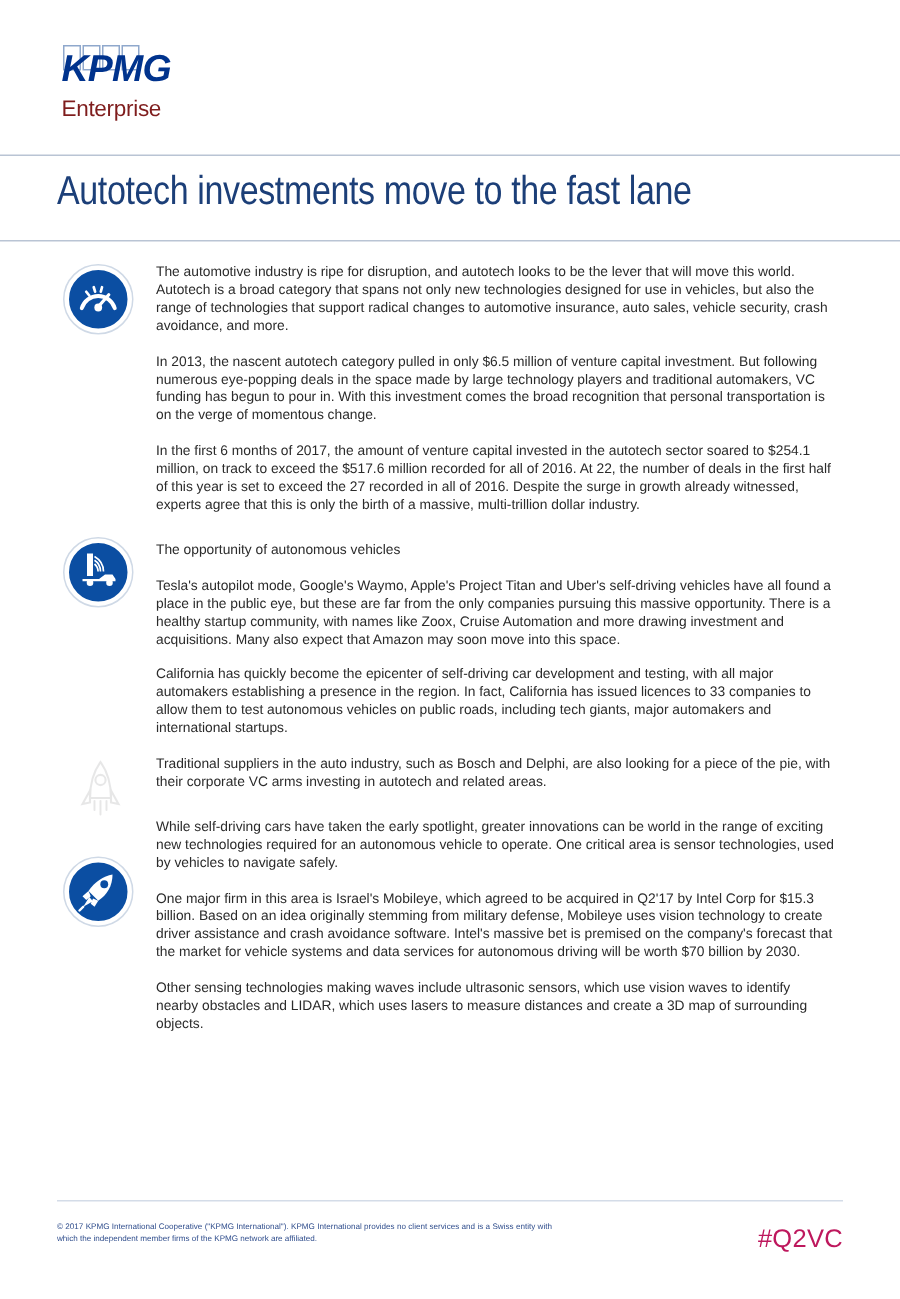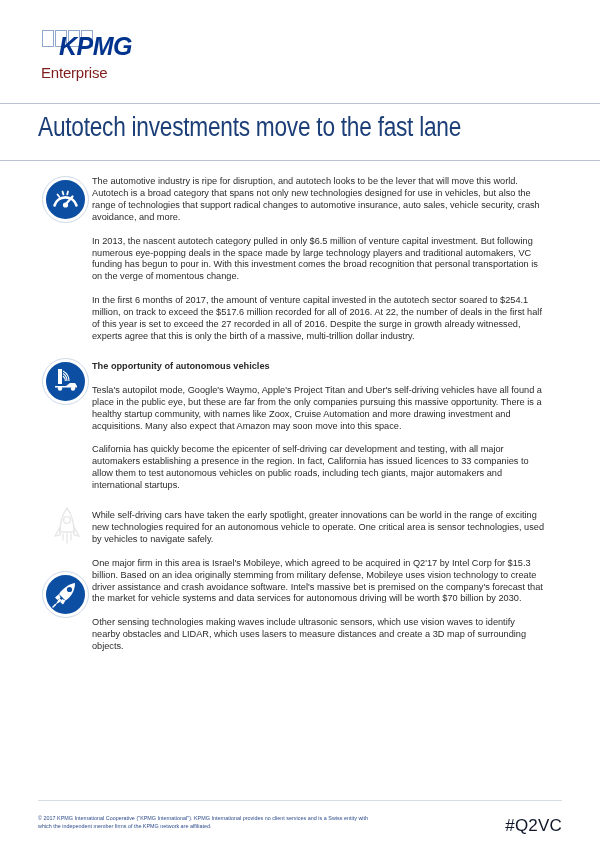--- a/index.html
+++ b/index.html
@@ -45,21 +45,20 @@
   .logo-kpmg {
     font-family: "Liberation Sans", sans-serif;
     font-weight: bold;
     font-style: italic;
     font-size: 25px;
     letter-spacing: -0.5px;
     color: #00338d;
     line-height: 1;
     margin-top: -13px;
     margin-left: 1px;
-    text-align: center;
   }
   .logo-enterprise {
     font-family: "Liberation Sans", sans-serif;
     font-size: 15px;
     font-weight: normal;
     color: #7f1d1d;
     margin-top: 5px;
     margin-left: 1px;
     letter-spacing: -0.2px;
   }
@@ -92,36 +91,36 @@
     left: 0px;
     top: 160px;
     width: 600px;
     height: 1px;
     background: #b9c4d4;
   }
 
   
   .content {
     position: absolute;
-    left: 92px;
+    left: 104px;
     top: 176px;
     width: 452px;
   }
   .content p {
     margin: 0 0 12px 0;
     font-size: 9.2px;
     line-height: 11.9px;
     color: #2b2b2b;
     text-align: left;
   }
   .section-head {
     margin: 0 0 1px 0;
     font-size: 9.4px;
     line-height: 12px;
-    font-weight: bold;
+    font-weight: normal;
     color: #00a3a1;
   }
   .spacer-sm { height: 6px; }
 
   
   .icon-circle {
     position: absolute;
     width: 43px;
     height: 43px;
     border-radius: 50%;
@@ -162,21 +161,21 @@
     font-size: 5.4px;
     line-height: 8.4px;
     color: #2f4d8c;
     text-align: justify;
   }
   .footer-hashtag {
     position: absolute;
     right: 38px;
     top: 816px;
     font-size: 17px;
-    color: #0f172a;
+    color: #be185d;
     letter-spacing: 0.2px;
   }
 </style>
 </head>
 <body>
 
 <div class="page">
 
   <div class="logo-block">
     <div class="logo-squares">
@@ -249,20 +248,21 @@
 
     <p>The automotive industry is ripe for disruption, and autotech looks to be the lever that will move this world. Autotech is a broad category that spans not only new technologies designed for use in vehicles, but also the range of technologies that support radical changes to automotive insurance, auto sales, vehicle security, crash avoidance, and more.</p>
     <p>In 2013, the nascent autotech category pulled in only $6.5 million of venture capital investment. But following numerous eye-popping deals in the space made by large technology players and traditional automakers, VC funding has begun to pour in. With this investment comes the broad recognition that personal transportation is on the verge of momentous change.</p>
     <p>In the first 6 months of 2017, the amount of venture capital invested in the autotech sector soared to $254.1 million, on track to exceed the $517.6 million recorded for all of 2016. At 22, the number of deals in the first half of this year is set to exceed the 27 recorded in all of 2016. Despite the surge in growth already witnessed, experts agree that this is only the birth of a massive, multi-trillion dollar industry.</p>
 
     <div class="spacer-sm"></div>
 
     <p class="section-head">The opportunity of autonomous vehicles</p>
     <p>Tesla's autopilot mode, Google's Waymo, Apple's Project Titan and Uber's self-driving vehicles have all found a place in the public eye, but these are far from the only companies pursuing this massive opportunity. There is a healthy startup community, with names like Zoox, Cruise Automation and more drawing investment and acquisitions. Many also expect that Amazon may soon move into this space.</p>
     <p>California has quickly become the epicenter of self-driving car development and testing, with all major automakers establishing a presence in the region. In fact, California has issued licences to 33 companies to allow them to test autonomous vehicles on public roads, including tech giants, major automakers and international startups.</p>
+    <p>Traditional suppliers in the auto industry, such as Bosch and Delphi, are also looking for a piece of the pie, with their corporate VC arms investing in autotech and related areas.</p>
 
     <div class="spacer-sm"></div>
 
     <p>While self-driving cars have taken the early spotlight, greater innovations can be world in the range of exciting new technologies required for an autonomous vehicle to operate. One critical area is sensor technologies, used by vehicles to navigate safely.</p>
     <p>One major firm in this area is Israel's Mobileye, which agreed to be acquired in Q2'17 by Intel Corp for $15.3 billion. Based on an idea originally stemming from military defense, Mobileye uses vision technology to create driver assistance and crash avoidance software. Intel's massive bet is premised on the company's forecast that the market for vehicle systems and data services for autonomous driving will be worth $70 billion by 2030.</p>
     <p>Other sensing technologies making waves include ultrasonic sensors, which use vision waves to identify nearby obstacles and LIDAR, which uses lasers to measure distances and create a 3D map of surrounding objects.</p>
 
   </div>
 
   <div class="footer-rule"></div>

